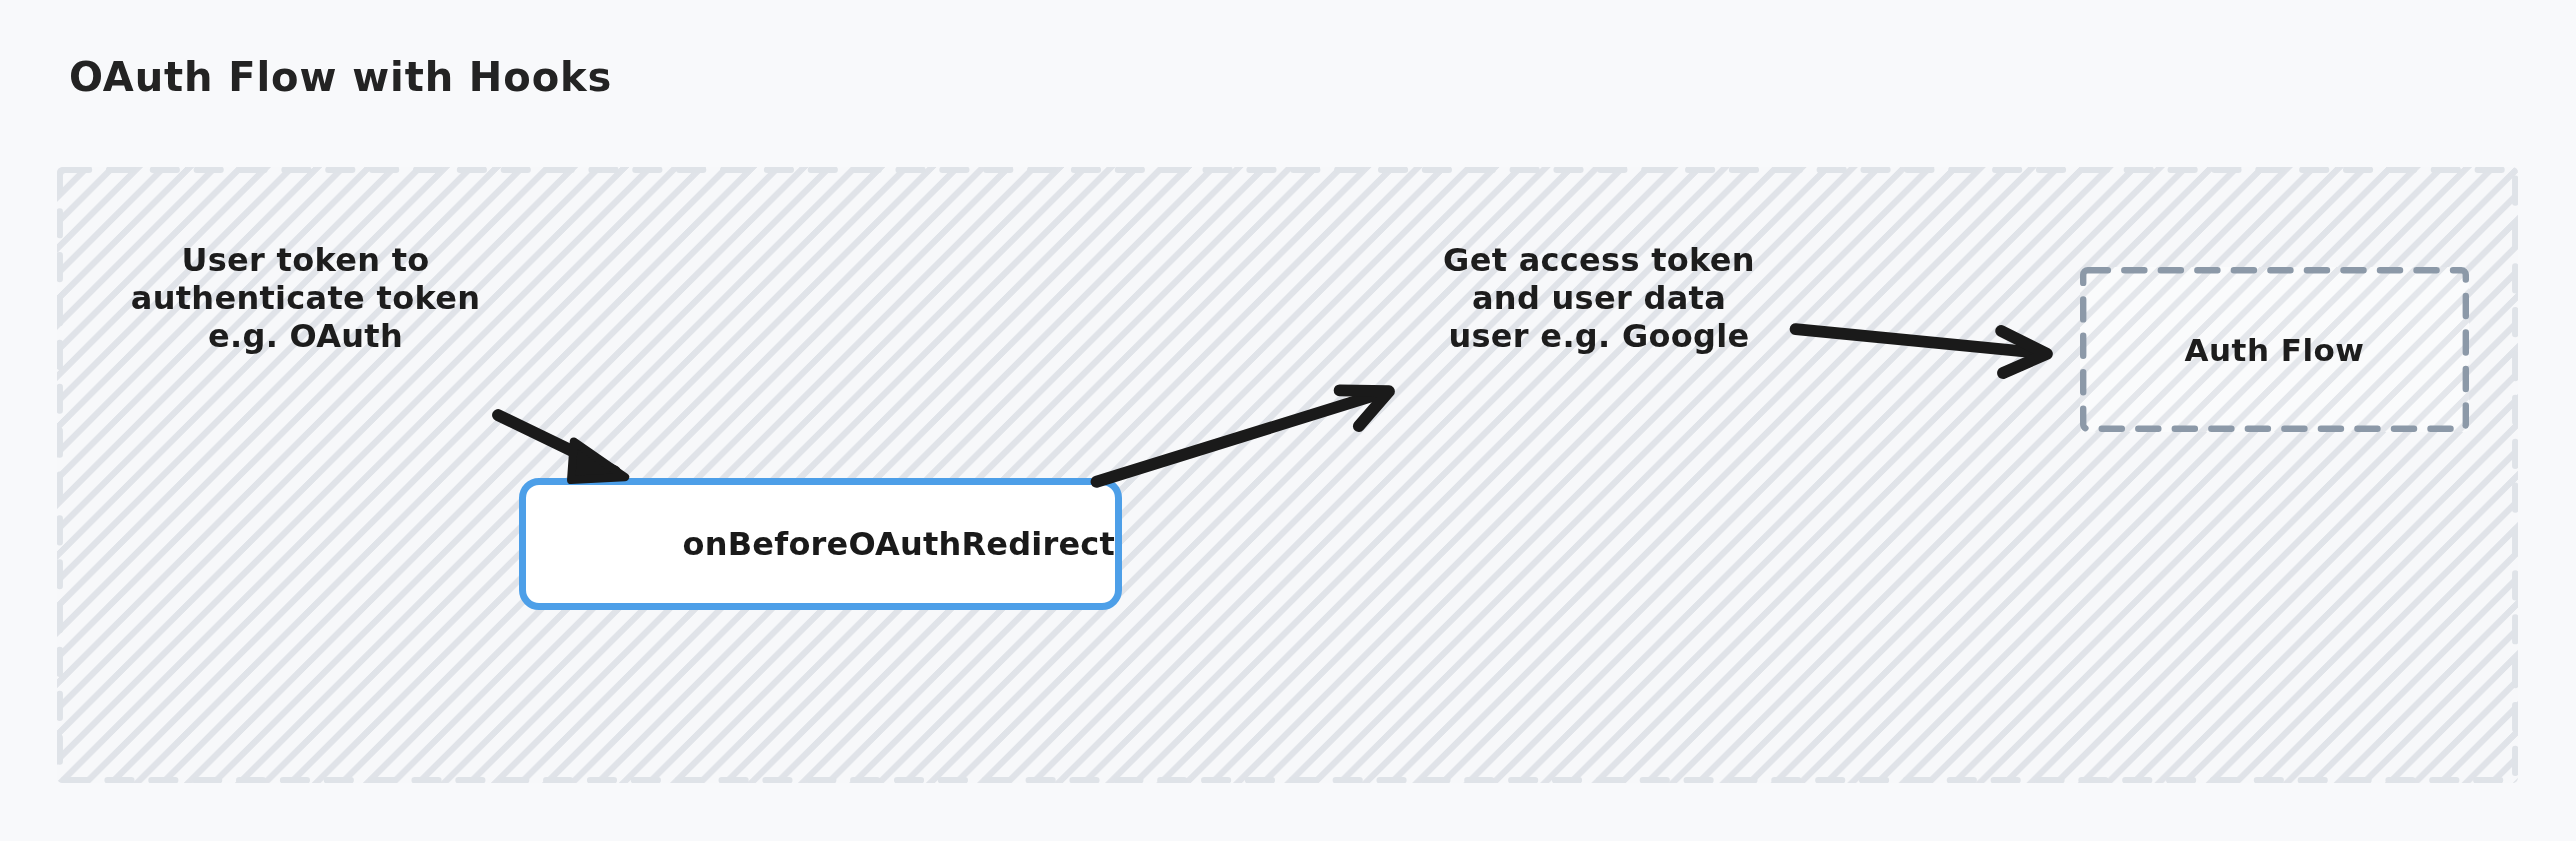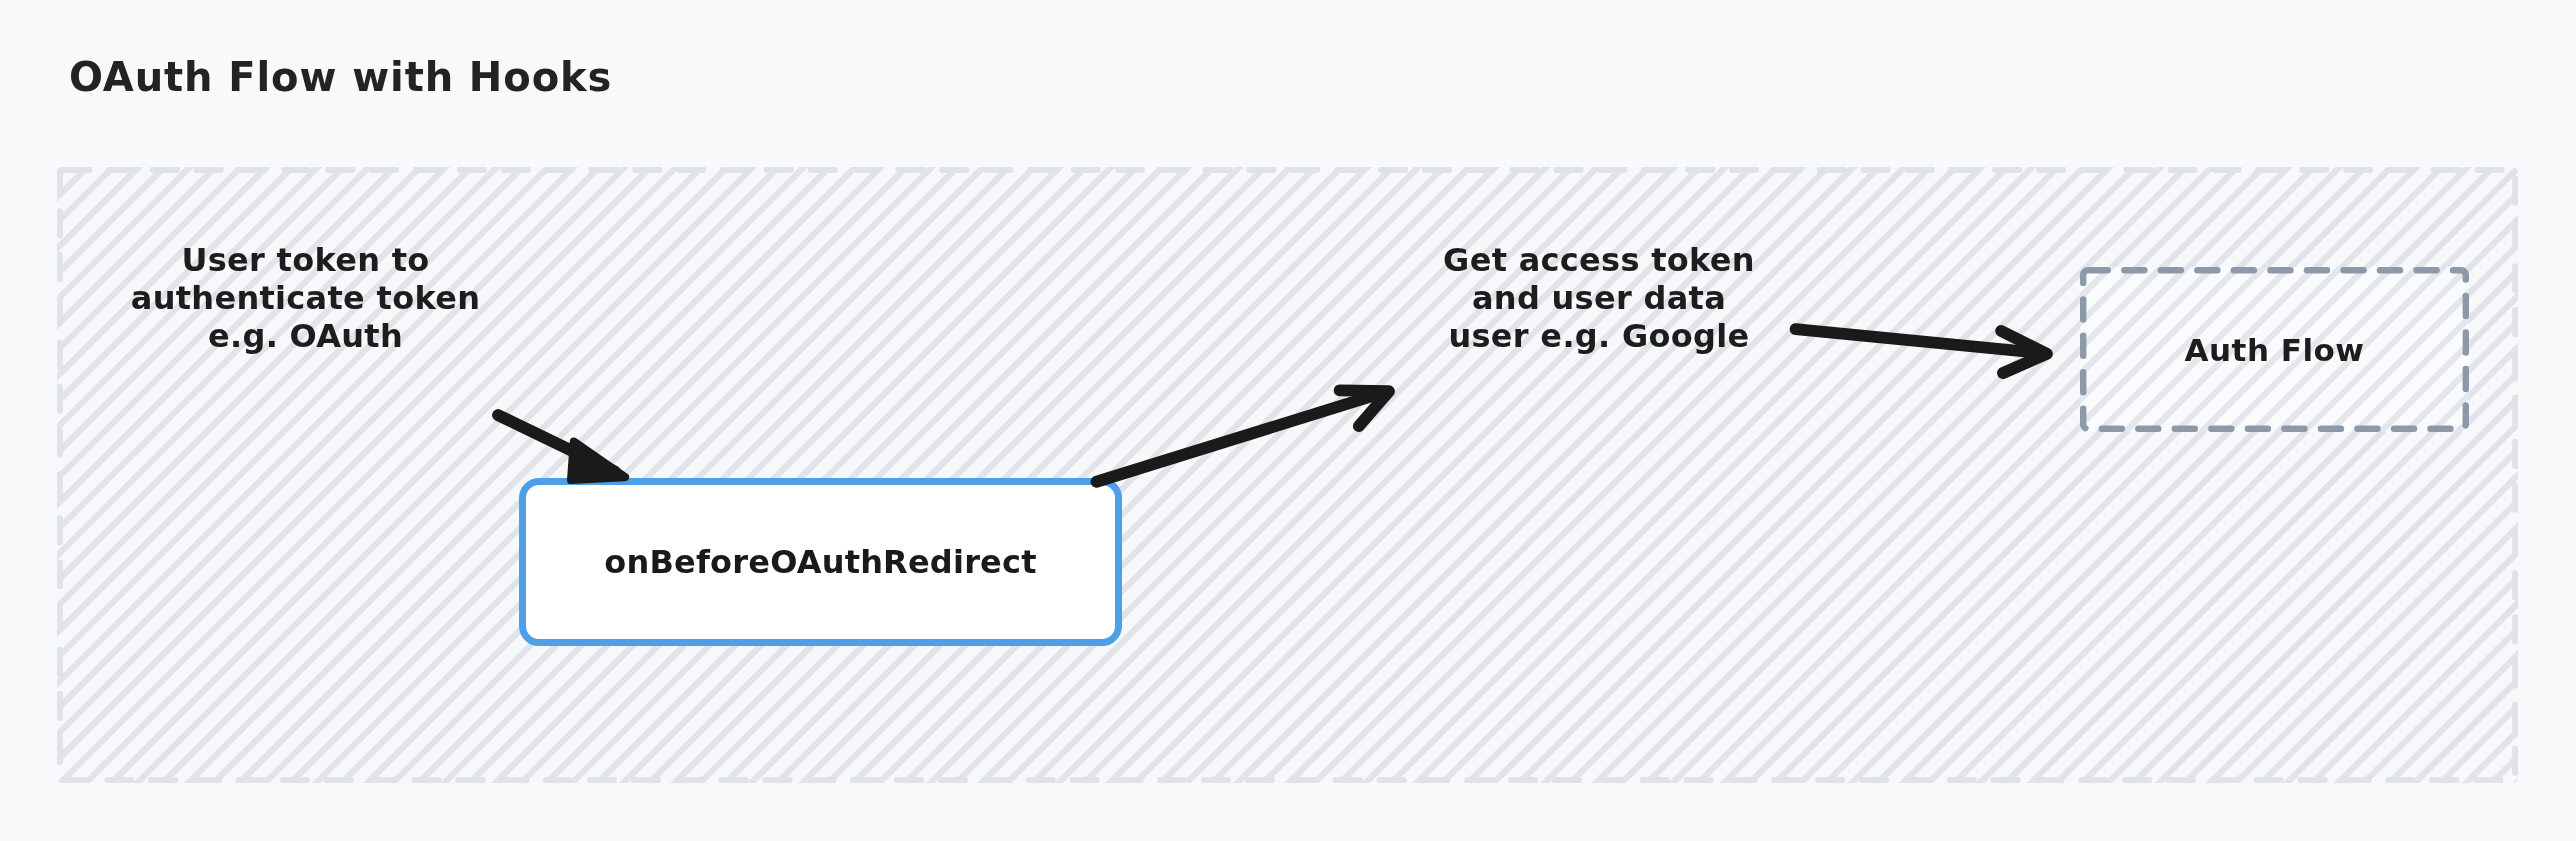--- a/index.html
+++ b/index.html
@@ -96,28 +96,28 @@
     color: #1d1d1d;
     white-space: nowrap;
   }
 
   
   #hook-node {
     position: absolute;
     left: 519px;
     top: 478px;
     width: 603px;
-    height: 168px;
+    height: 132px;
     box-sizing: border-box;
     background: #ffffff;
     border: 7.3px solid #4d9fe8;
     border-radius: 20px;
     display: flex;
     align-items: center;
-    justify-content: center;
+    justify-content: flex-end;
   }
   #hook-node-label {
     font-family: "DejaVu Sans", sans-serif;
     font-size: 32px;
     font-weight: 700;
     letter-spacing: 0.2px;
     color: #1a1a1a;
     white-space: nowrap;
   }
 

